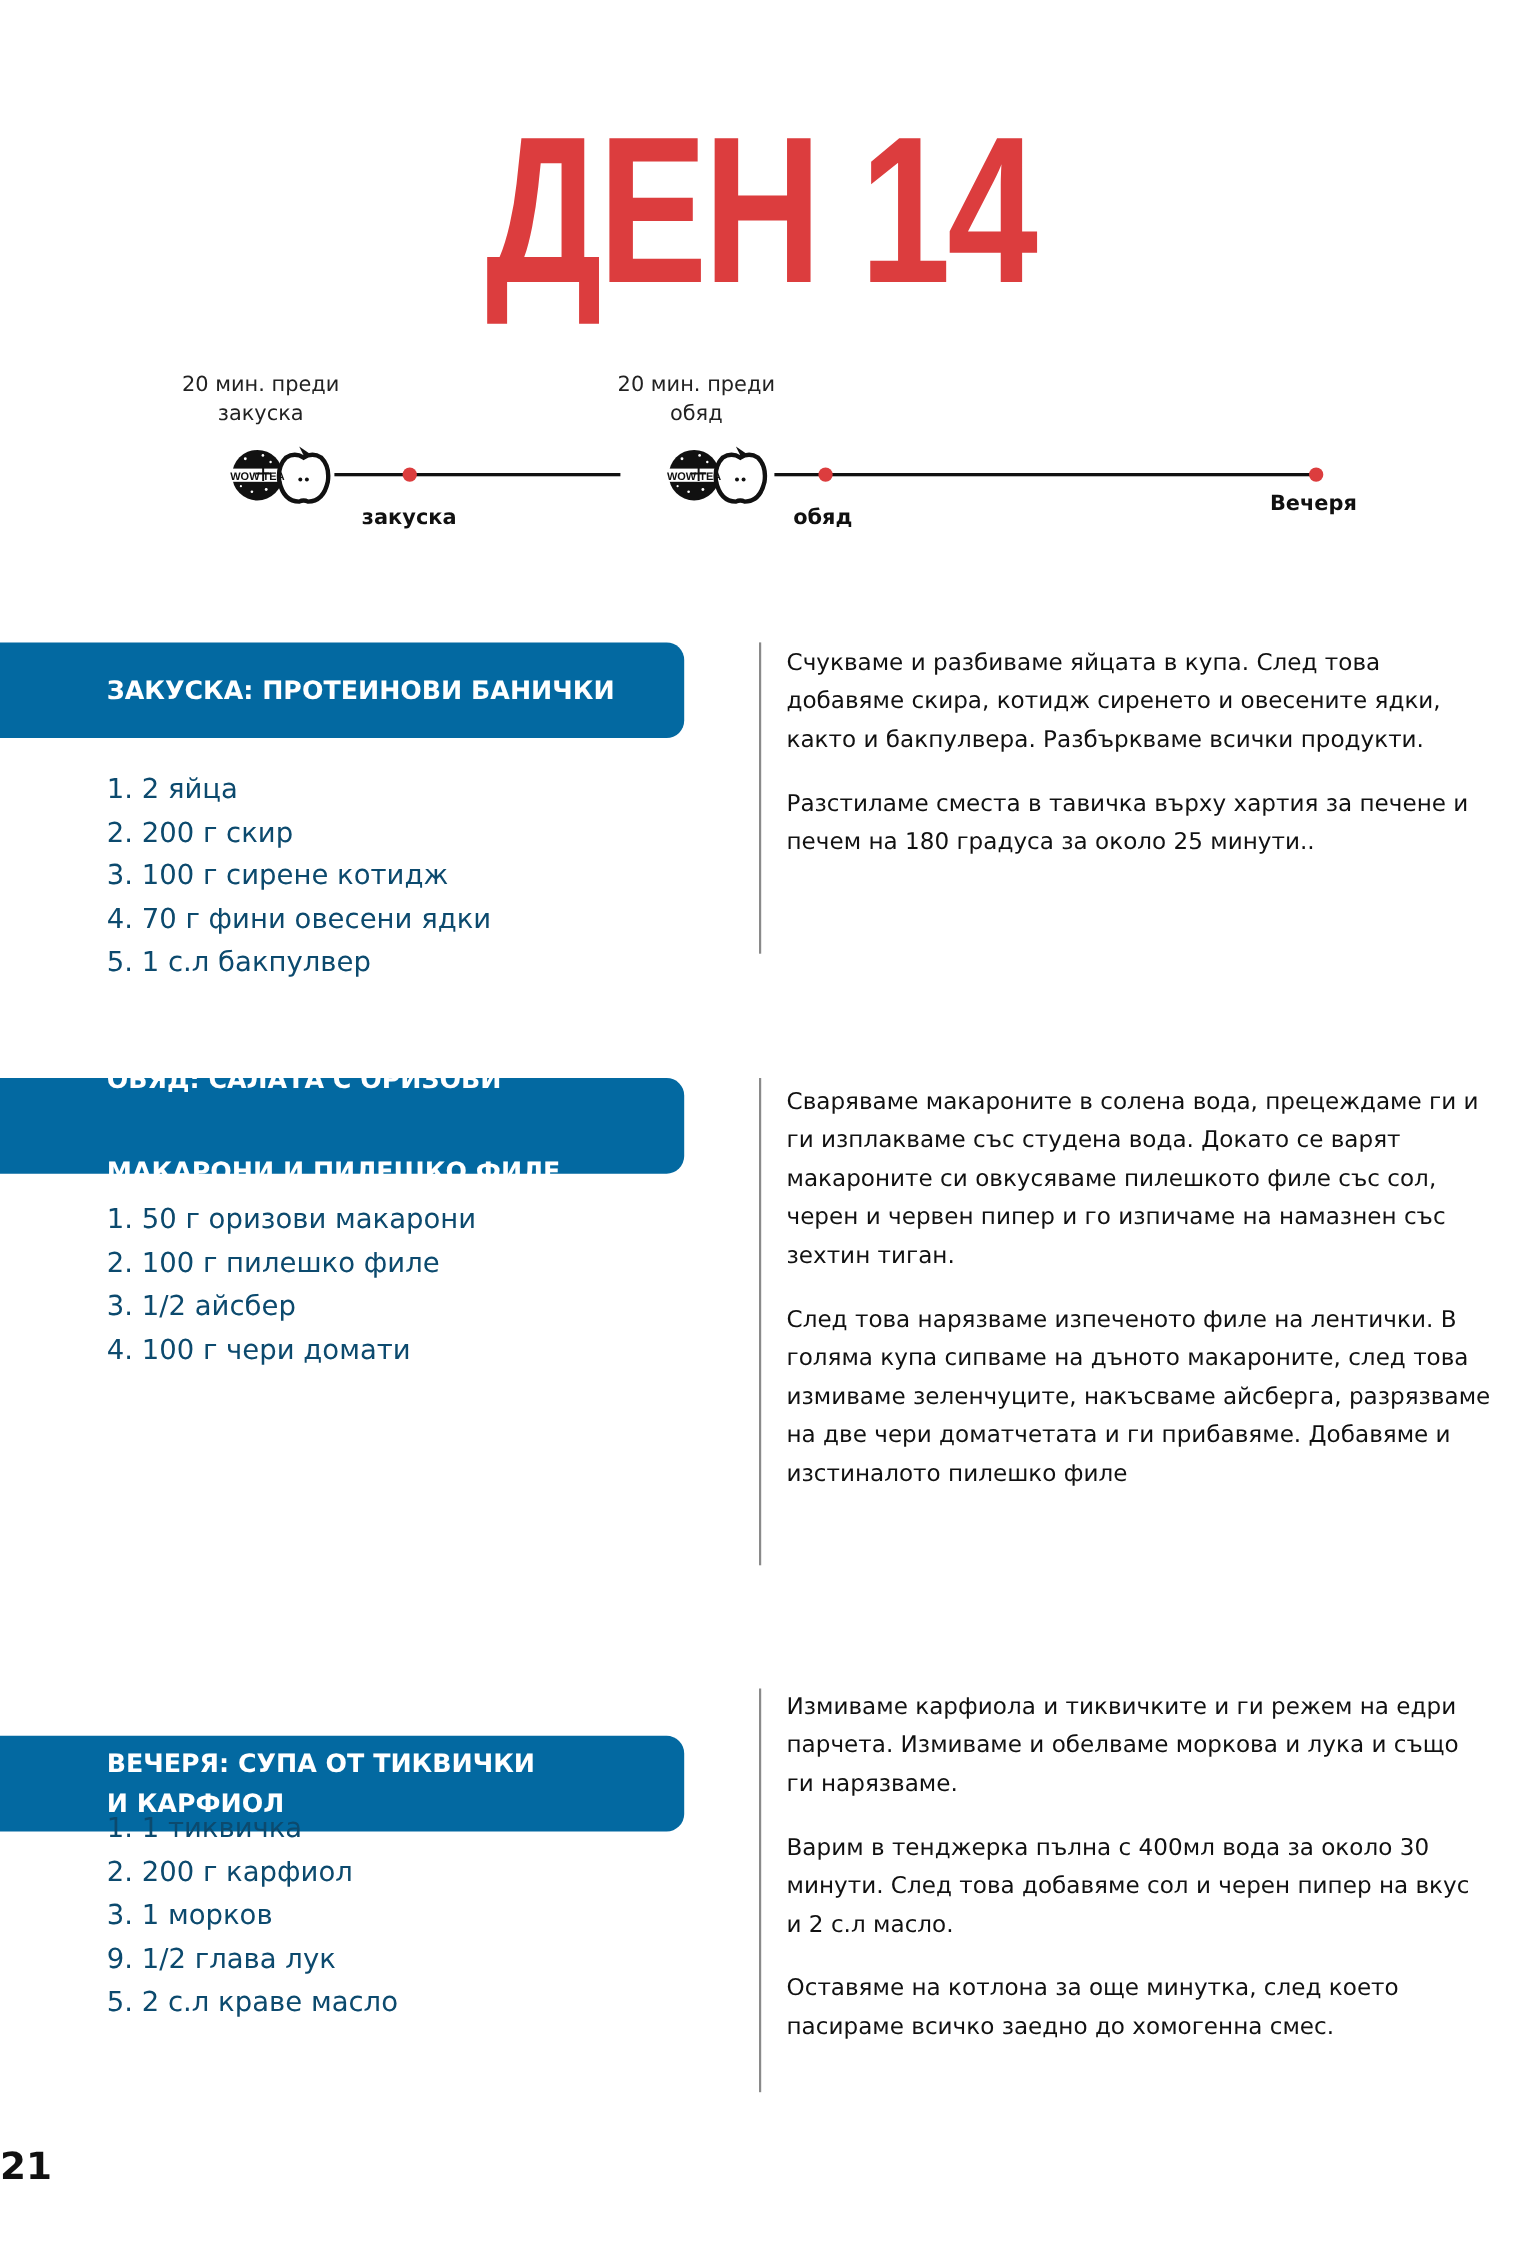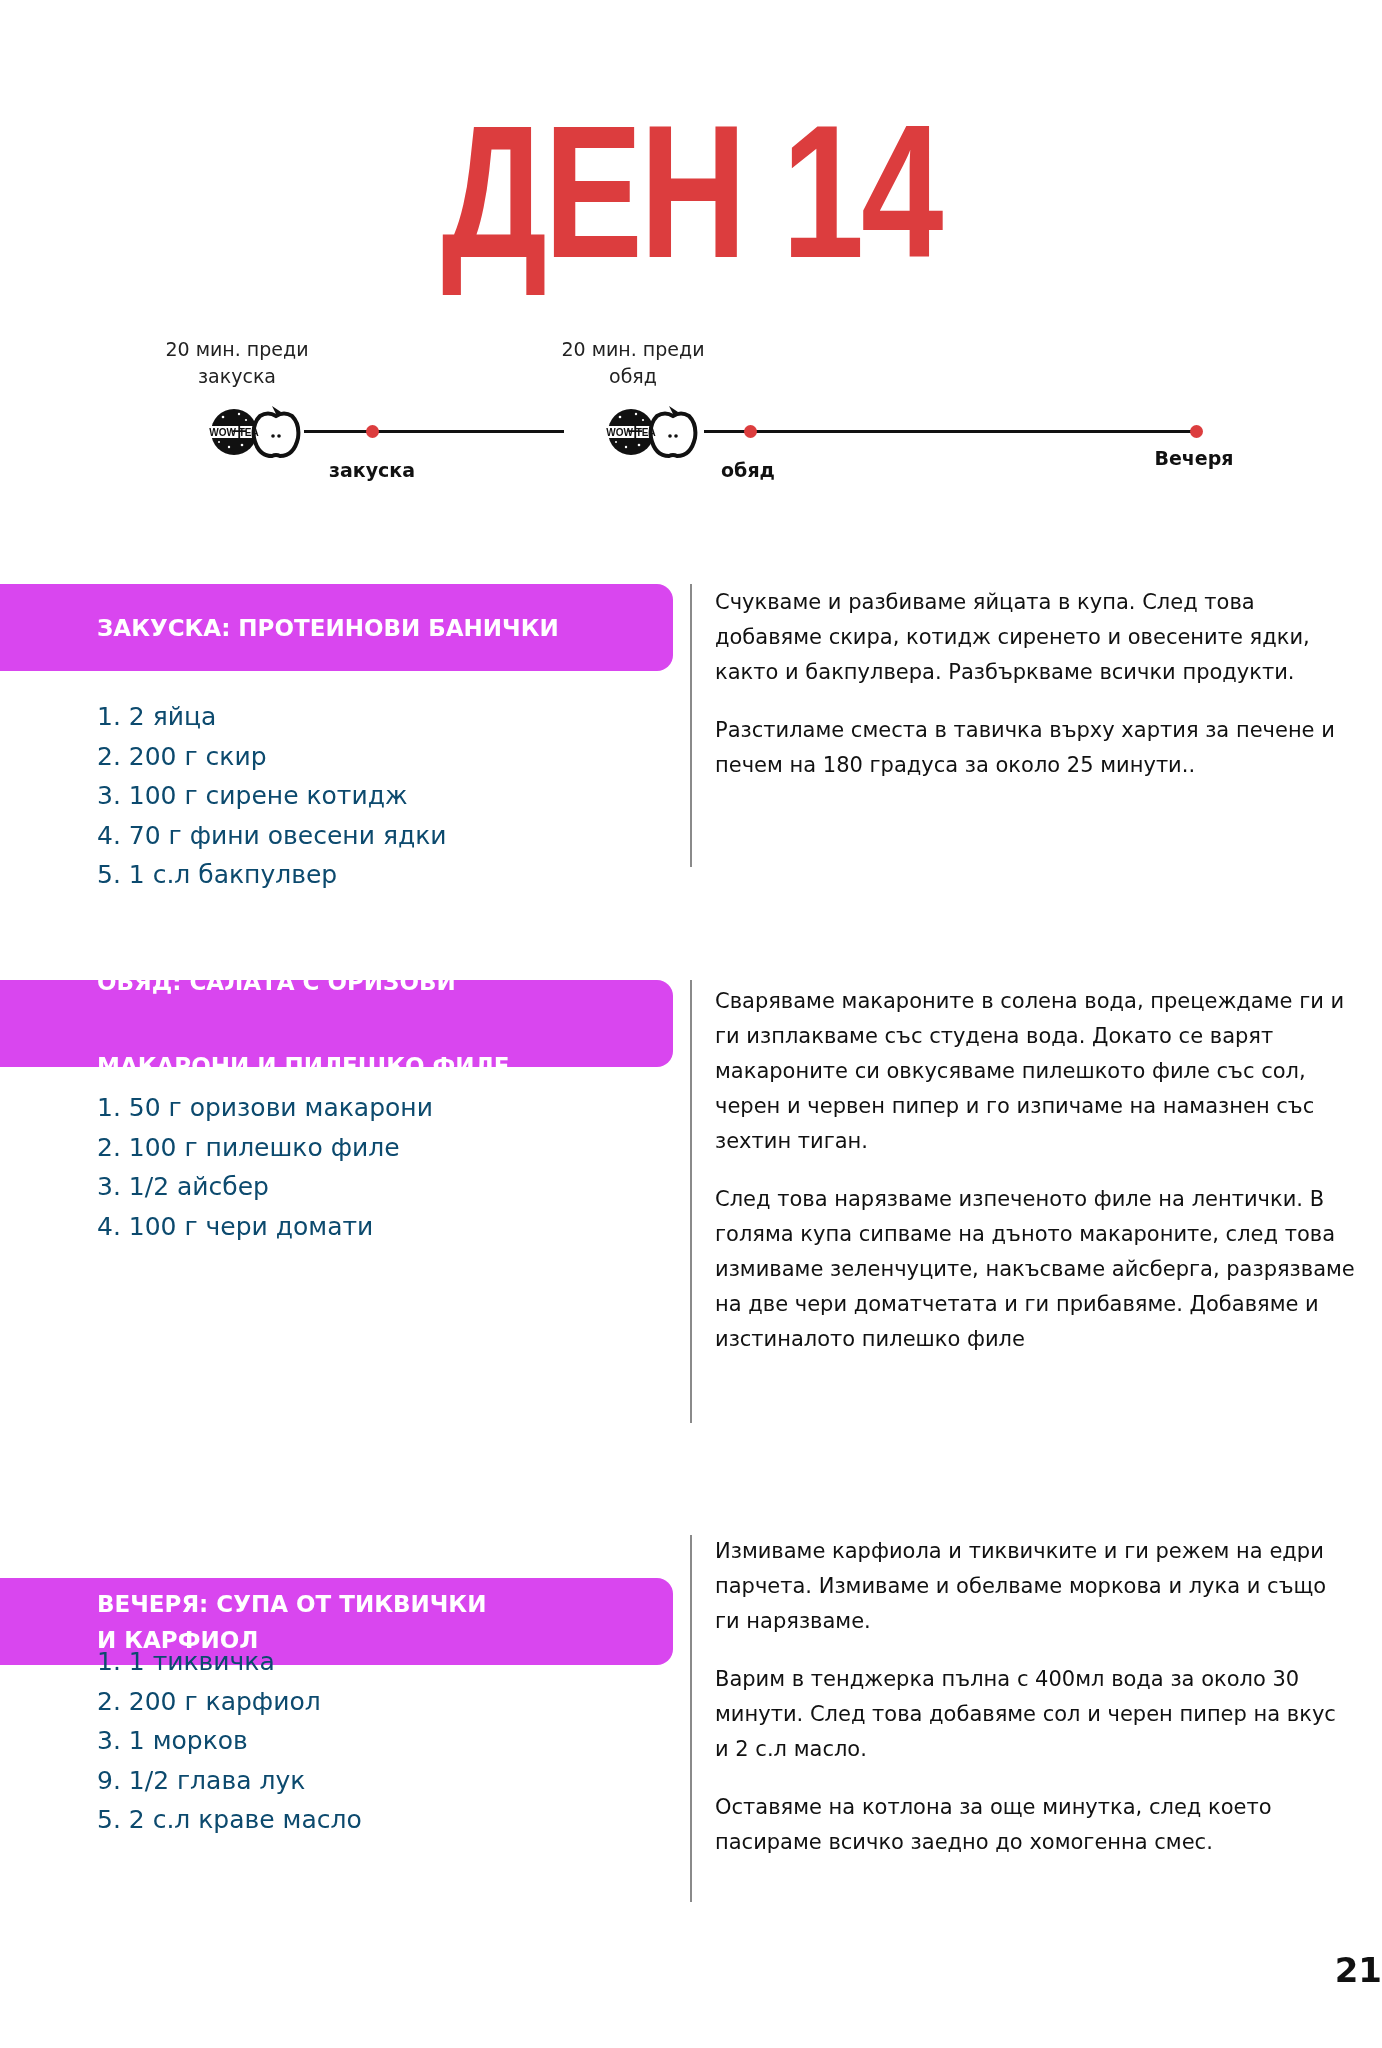--- a/index.html
+++ b/index.html
@@ -10,28 +10,28 @@
            font-family:"Liberation Sans", sans-serif; font-weight:bold;
            font-size:190px; line-height:190px; letter-spacing:-4px;
            transform:scaleX(0.78); transform-origin:691px 0; }
   .tl-note { font-size:19px; line-height:27px; text-align:center; color:#222; width:200px; }
   .tl-line { height:3px; background:#111; top:430px; }
   .tl-dot { width:13px; height:13px; border-radius:50%; background:#dc3d3e; top:425px; }
   .tl-label { font-size:19px; font-weight:bold; text-align:center; width:140px; color:#111; }
   .plus { font-size:22px; top:418px; width:16px; text-align:center; }
   .badge { width:50px; height:50px; top:405px;margin-left:36px; }
   .apple { width:50px; height:56px; top:402px; }
-  .banner { left:0; width:673px; background:#d946ef; border-radius:0 16px 16px 0;
+  .banner { left:0; width:622px; background:#0369a1; border-radius:0 16px 16px 0;
             color:#fff; font-weight:bold; font-size:23px; line-height:36px;
             box-sizing:border-box; padding-left:97px; display:flex; flex-direction:column; justify-content:center; }
   .ingredients { left:97px; margin:0; padding:0; list-style:none; font-size:25px; line-height:39.5px; color:#0c4a6e; }
   .divider { left:690px; width:2px; background:#8a8a8a; }
   .steps { left:715px; width:640px; font-size:21px; line-height:35px; color:#111; }
   .steps p { margin:0 0 23px 0; }
-  .page-num { left:0; width:1382px; text-align:right; top:1950px; font-size:34px; font-weight:bold; color:#111; }
+  .page-num { left:0; width:1382px; text-align:left; top:1950px; font-size:34px; font-weight:bold; color:#111; }
 </style>
 </head>
 <body>
 
 <div class="abs title">ДЕН 14</div>
 
 <div>
   <div class="abs tl-note" style="left:137px; top:336px;">
     <div>20 мин. преди</div>
     <div>закуска</div>

